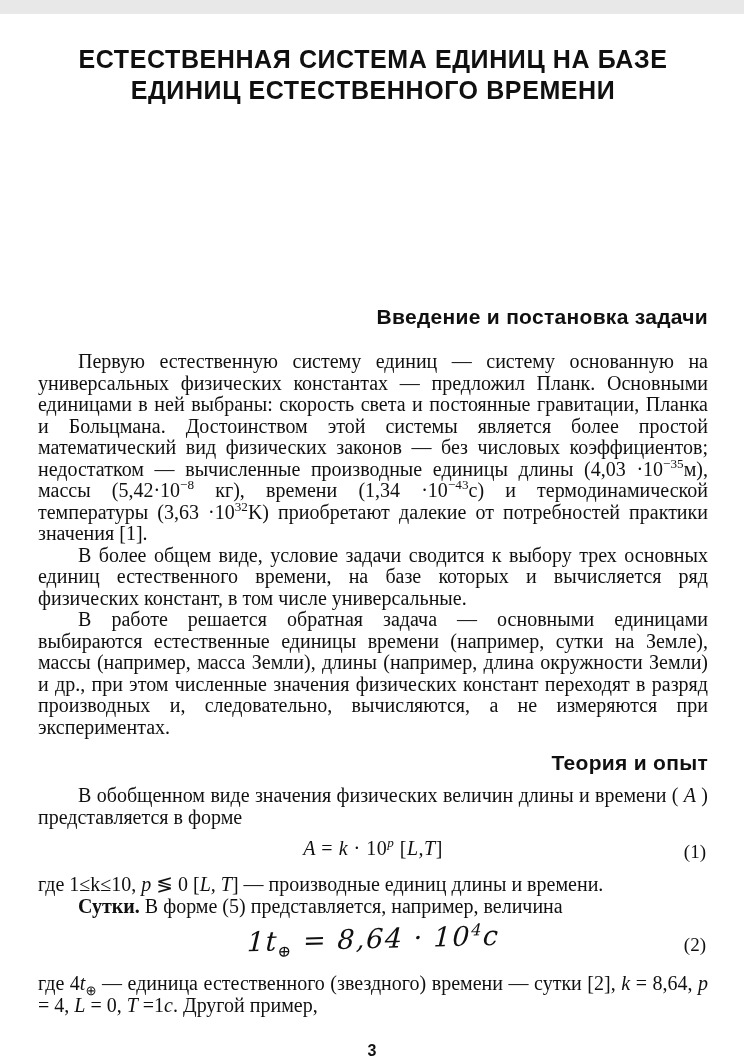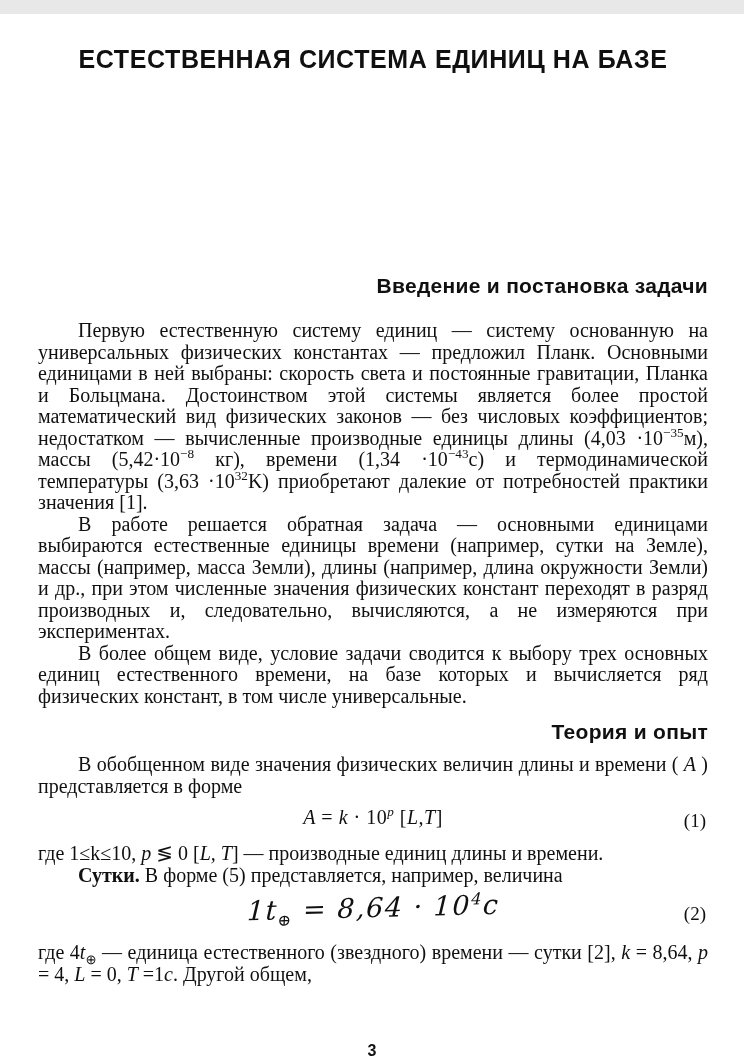--- a/index.html
+++ b/index.html
@@ -86,46 +86,47 @@
     font-family: "Liberation Sans", sans-serif;
   }
 </style>
 </head>
 <body>
 
 <div class="page">
 
   <h1 class="title">
     <span>ЕСТЕСТВЕННАЯ СИСТЕМА ЕДИНИЦ НА БАЗЕ</span><br>
+    <span>ЕДИНИЦ ЕСТЕСТВЕННОГО ВРЕМЕНИ</span>
   </h1>
 
   <h2 class="section-heading heading-intro">Введение и постановка задачи</h2>
 
   <div class="body-text">
     <p class="body-par"><span>Первую естественную систему единиц — систему основанную на универсальных физических константах — предложил Планк. Основными единицами в ней выбраны: скорость света и постоянные гравитации, Планка и Больцмана. Достоинством этой системы является более простой математический вид физических законов — без числовых коэффициентов; недостатком — вычисленные производные единицы длины (4,03 ·10</span><sup>−35</sup><span>м), массы (5,42·10</span><sup>−8</sup><span> кг), времени (1,34 ·10</span><sup>−43</sup><span>с) и термодинамической температуры (3,63 ·10</span><sup>32</sup><span>K) приобретают далекие от потребностей практики значения [1].</span></p>
+    <p class="body-par"><span>В более общем виде, условие задачи сводится к выбору трех основных единиц естественного времени, на базе которых и вычисляется ряд физических констант, в том числе универсальные.</span></p>
     <p class="body-par"><span>В работе решается обратная задача — основными единицами выбираются естественные единицы времени (например, сутки на Земле), массы (например, масса Земли), длины (например, длина окружности Земли) и др., при этом численные значения физических констант переходят в разряд производных и, следовательно, вычисляются, а не измеряются при экспериментах.</span></p>
-    <p class="body-par"><span>В более общем виде, условие задачи сводится к выбору трех основных единиц естественного времени, на базе которых и вычисляется ряд физических констант, в том числе универсальные.</span></p>
   </div>
 
   <h2 class="section-heading heading-theory">Теория и опыт</h2>
 
   <div class="body-text" style="margin-top:10px;">
     <p class="body-par"><span>В обобщенном виде значения физических величин длины и времени ( </span><i>A</i><span> ) представляется в форме</span></p>
 
     <div class="formula-row">
       <span class="formula"><i>A</i><span> = </span><i>k</i><span> · 10</span><sup class="it">p</sup><span> [</span><i>L,T</i><span>]</span></span>
       <span class="eq-num">(1)</span>
     </div>
 
     <p class="body-par no-indent"><span>где 1≤k≤10, </span><i>p</i><span> ≶ 0 [</span><i>L, T</i><span>] — производные единиц длины и времени.</span></p>
     <p class="body-par"><b>Сутки.</b><span> В форме (5) представляется, например, величина</span></p>
 
     <div class="formula-row formula-row-hand">
       <span class="formula handwritten"><span>1t</span><sub>⊕</sub><span> = 8,64 · 10</span><sup>4</sup><span>с</span></span>
       <span class="eq-num">(2)</span>
     </div>
 
-    <p class="body-par no-indent"><span>где 4</span><i>t</i><sub>⊕</sub><span> — единица естественного (звездного) времени — сутки [2], </span><i>k</i><span> = 8,64, </span><i>p</i><span> = 4, </span><i>L</i><span> = 0, </span><i>T</i><span> =1</span><i>c</i><span>. Другой общем,</span></p>
+    <p class="body-par no-indent"><span>где 4</span><i>t</i><sub>⊕</sub><span> — единица естественного (звездного) времени — сутки [2], </span><i>k</i><span> = 8,64, </span><i>p</i><span> = 4, </span><i>L</i><span> = 0, </span><i>T</i><span> =1</span><i>c</i><span>. Другой пример,</span></p>
   </div>
 
   <div class="page-number">3</div>
 
 </div>
 
 </body></html>

